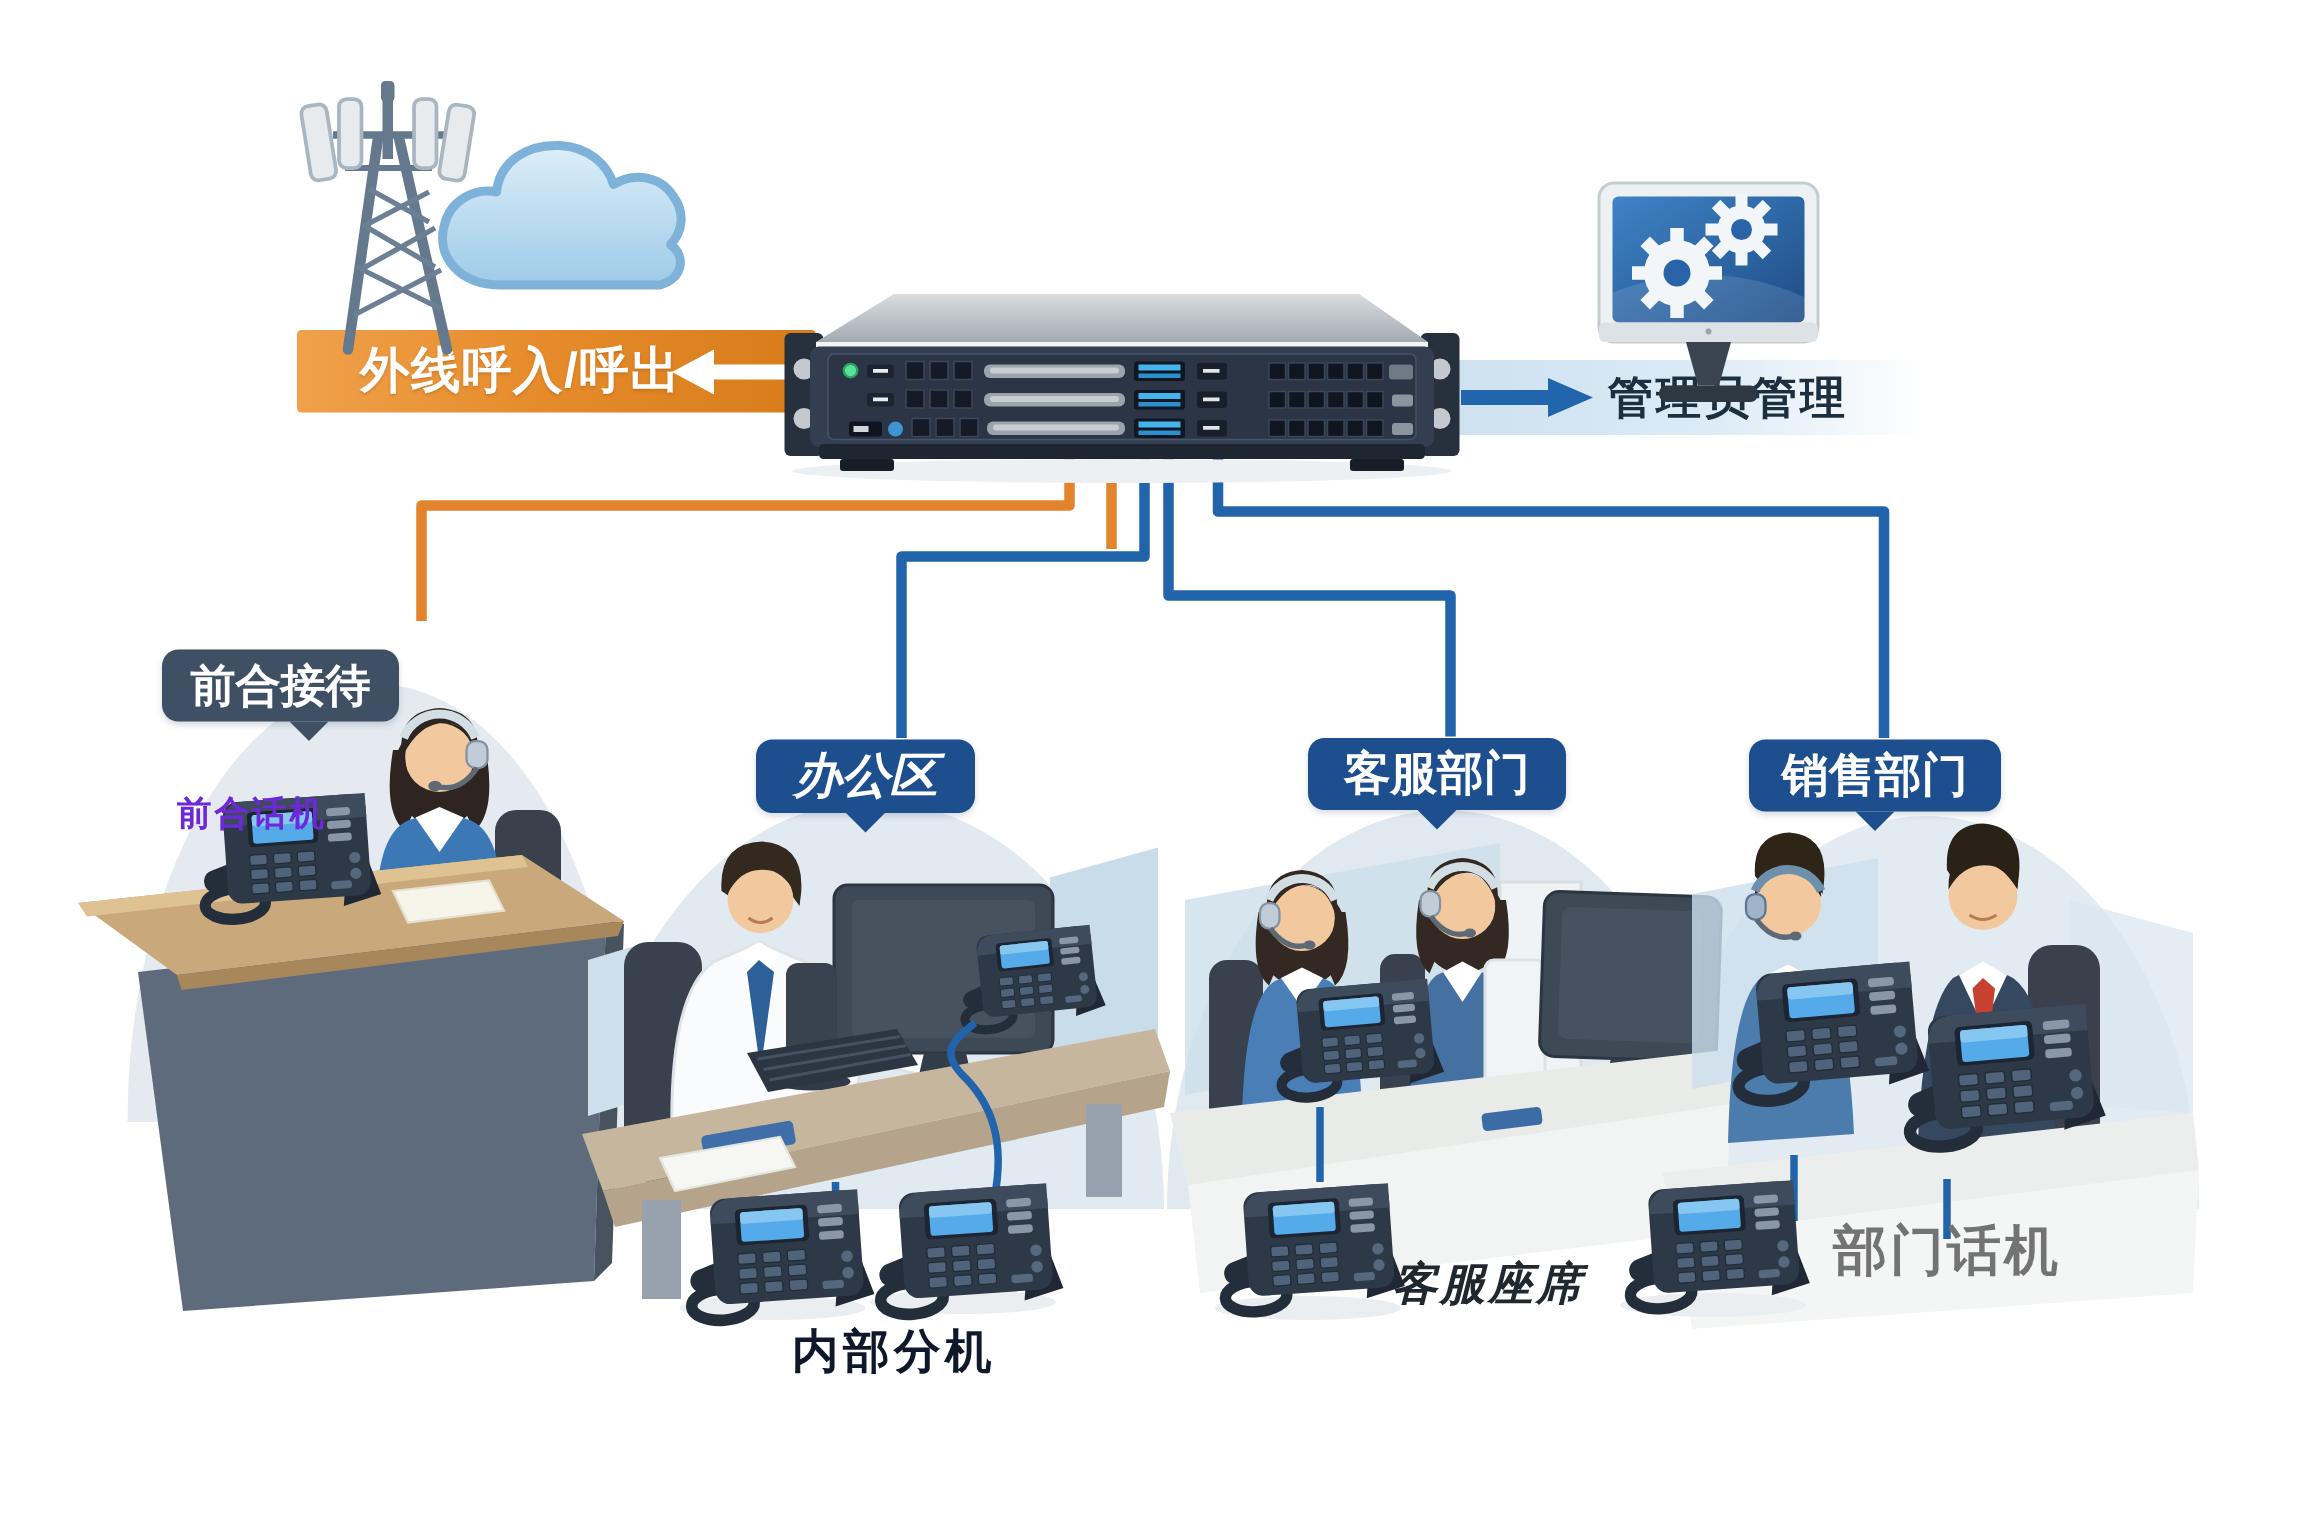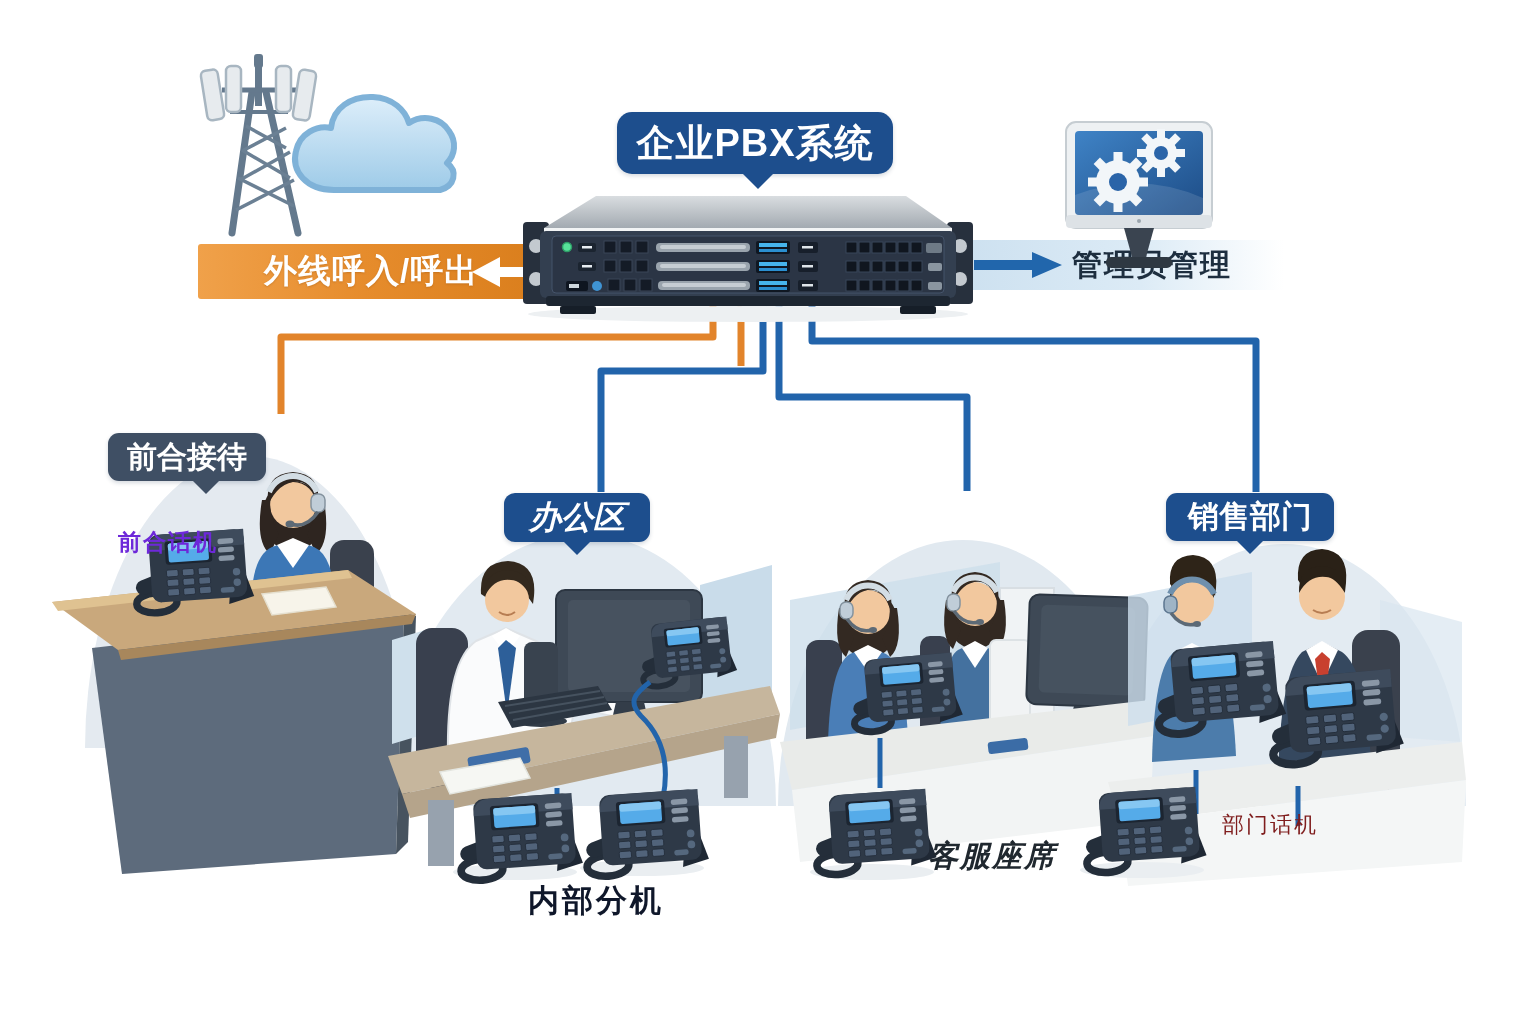--- a/index.html
+++ b/index.html
@@ -4,22 +4,22 @@
 <style>
   html,body{margin:0;padding:0;background:#fff;}
   .canvas{position:relative;width:1536px;height:1024px;background:#ffffff;overflow:hidden;
           font-family:"Liberation Sans","DejaVu Sans",sans-serif;}
   .layer-banners{position:absolute;inset:0;z-index:0;}
   .layer-art{position:absolute;inset:0;z-index:1;}
   .layer-text{position:absolute;inset:0;z-index:3;pointer-events:none;}
 
   
   .banner{position:absolute;display:flex;align-items:center;}
-  .banner-orange{left:198px;top:244px;width:346px;height:55px;border-radius:3px;
-    background:linear-gradient(90deg,#f0a14a 0%,#e68c2c 45%,#d87c1a 100%);padding-left:24px;}
+  .banner-orange{left:198px;top:220px;width:346px;height:55px;border-radius:3px;
+    background:linear-gradient(90deg,#f0a14a 0%,#e68c2c 45%,#d87c1a 100%);}
   .banner-orange .lbl{color:#fff;font-size:33px;font-weight:700;margin-left:42px;letter-spacing:1px;
     text-shadow:0 1px 2px rgba(120,60,0,.25);}
   .banner-orange svg{position:absolute;right:16px;top:13px;}
   .banner-admin{left:966px;top:240px;width:318px;height:50px;
     background:linear-gradient(90deg,#cde1f0 0%,#dcebf6 55%,rgba(238,245,250,0) 100%);}
   .banner-admin .lbl{color:#1d2e3f;font-size:30px;font-weight:700;margin-left:106px;letter-spacing:2px;}
   .banner-admin svg{position:absolute;left:8px;top:12px;}
 
   
   .bubble{position:absolute;display:flex;align-items:center;justify-content:center;
@@ -34,21 +34,21 @@
   .bubble-office{left:504px;top:493px;width:146px;height:49px;font-size:32px;font-style:italic;--bg:#1d4e8d;}
   .bubble-service{left:872px;top:492px;width:172px;height:48px;font-size:31px;--bg:#1d4e8d;}
   .bubble-sales{left:1166px;top:493px;width:168px;height:48px;font-size:31px;--bg:#1d4e8d;}
 
   
   .t{position:absolute;white-space:nowrap;}
   .t-pstn{left:296px;top:190px;font-size:28px;font-weight:500;color:#141414;letter-spacing:1px;}
   .t-recphone{left:118px;top:495px;font-size:23px;font-weight:700;color:#6d28d9;letter-spacing:2px;margin-top:32px;}
   .t-ext{left:528px;top:880px;font-size:31px;font-weight:600;color:#0f172a;letter-spacing:3px;}
   .t-agent{left:928px;top:836px;font-size:30px;font-weight:600;color:#20282f;letter-spacing:2px;font-style:italic;}
-  .t-dept{left:1222px;top:810px;font-size:22px;font-weight:400;color:#7f1d1d;letter-spacing:2px;}
+  .t-dept{left:1222px;top:810px;font-size:36px;font-weight:700;color:#737373;letter-spacing:2px;}
 
   svg symbol, svg defs g{overflow:visible;}
 </style>
 </head>
 <body>
 
 <div class="canvas">
 
   <div class="layer-banners">
     <div class="banner banner-orange">
@@ -414,29 +414,29 @@
       </g>
       <rect x="1066" y="215" width="146" height="13" rx="4" fill="#dde2e6"></rect>
       <circle cx="1139" cy="221" r="2" fill="#9aa4ad"></circle>
       <polygon points="1124,228 1154,228 1146,257 1132,257" fill="#3a4450"></polygon>
       <rect x="1106" y="257" width="66" height="11" rx="5" fill="#2e3842"></rect>
     </g>
   </svg>
 
   <div class="layer-text">
 
-    <div class="bubble bubble-pbx">
-      <span>企业PBX系统</span>
-    </div>
 
     <div class="bubble bubble-reception">
       <span>前合接待</span>
     </div>
     <div class="bubble bubble-office">
       <span>办公区</span>
+    </div>
+    <div class="bubble bubble-service">
+      <span>客服部门</span>
     </div>
     <div class="bubble bubble-sales">
       <span>销售部门</span>
     </div>
 
     <div class="t t-recphone">前合话机</div>
     <div class="t t-ext">内部分机</div>
     <div class="t t-agent">客服座席</div>
     <div class="t t-dept">部门话机</div>
   </div>

